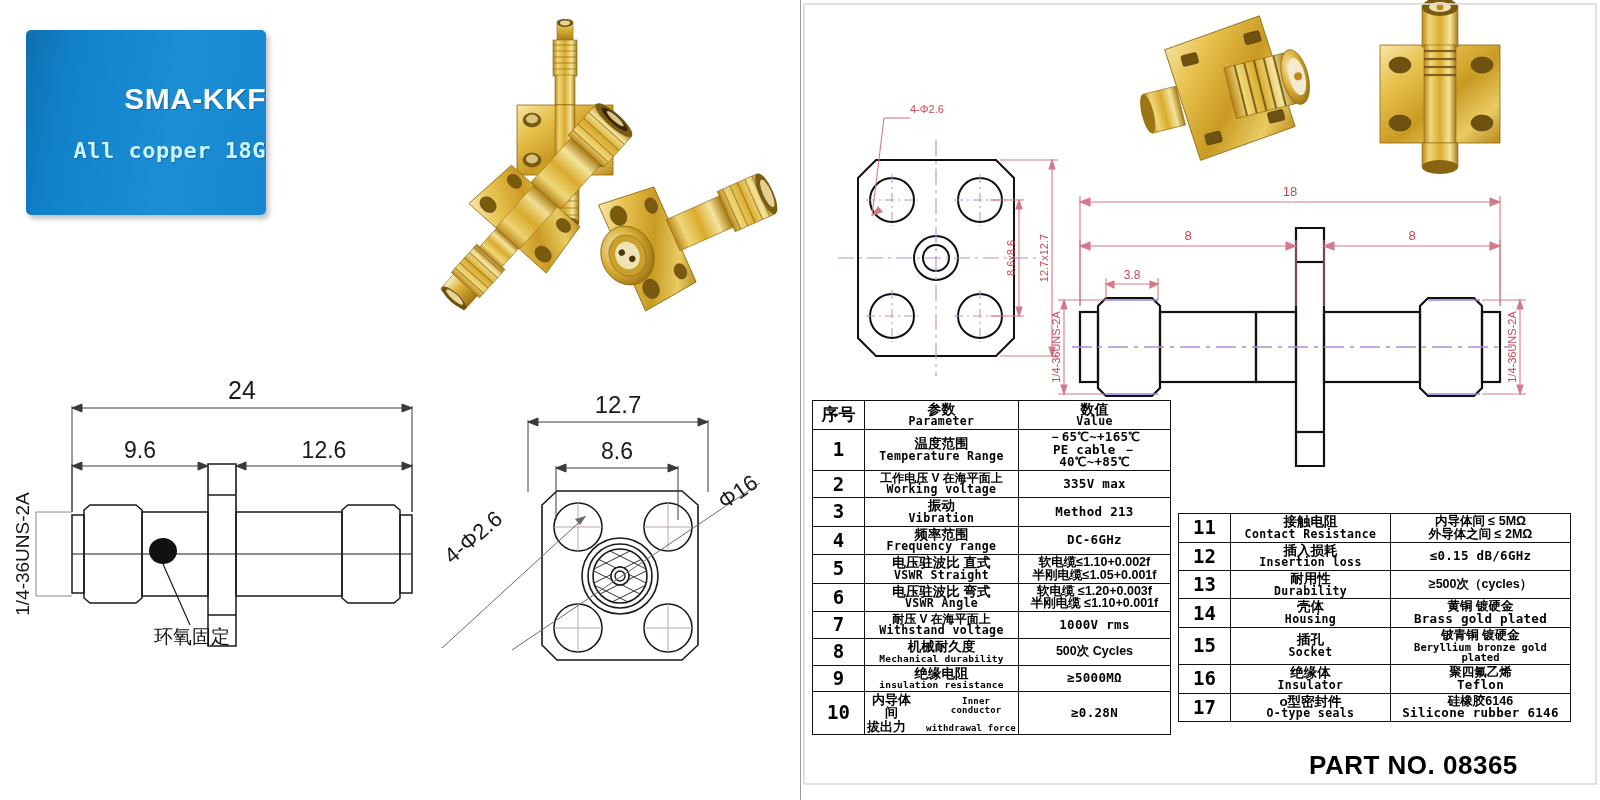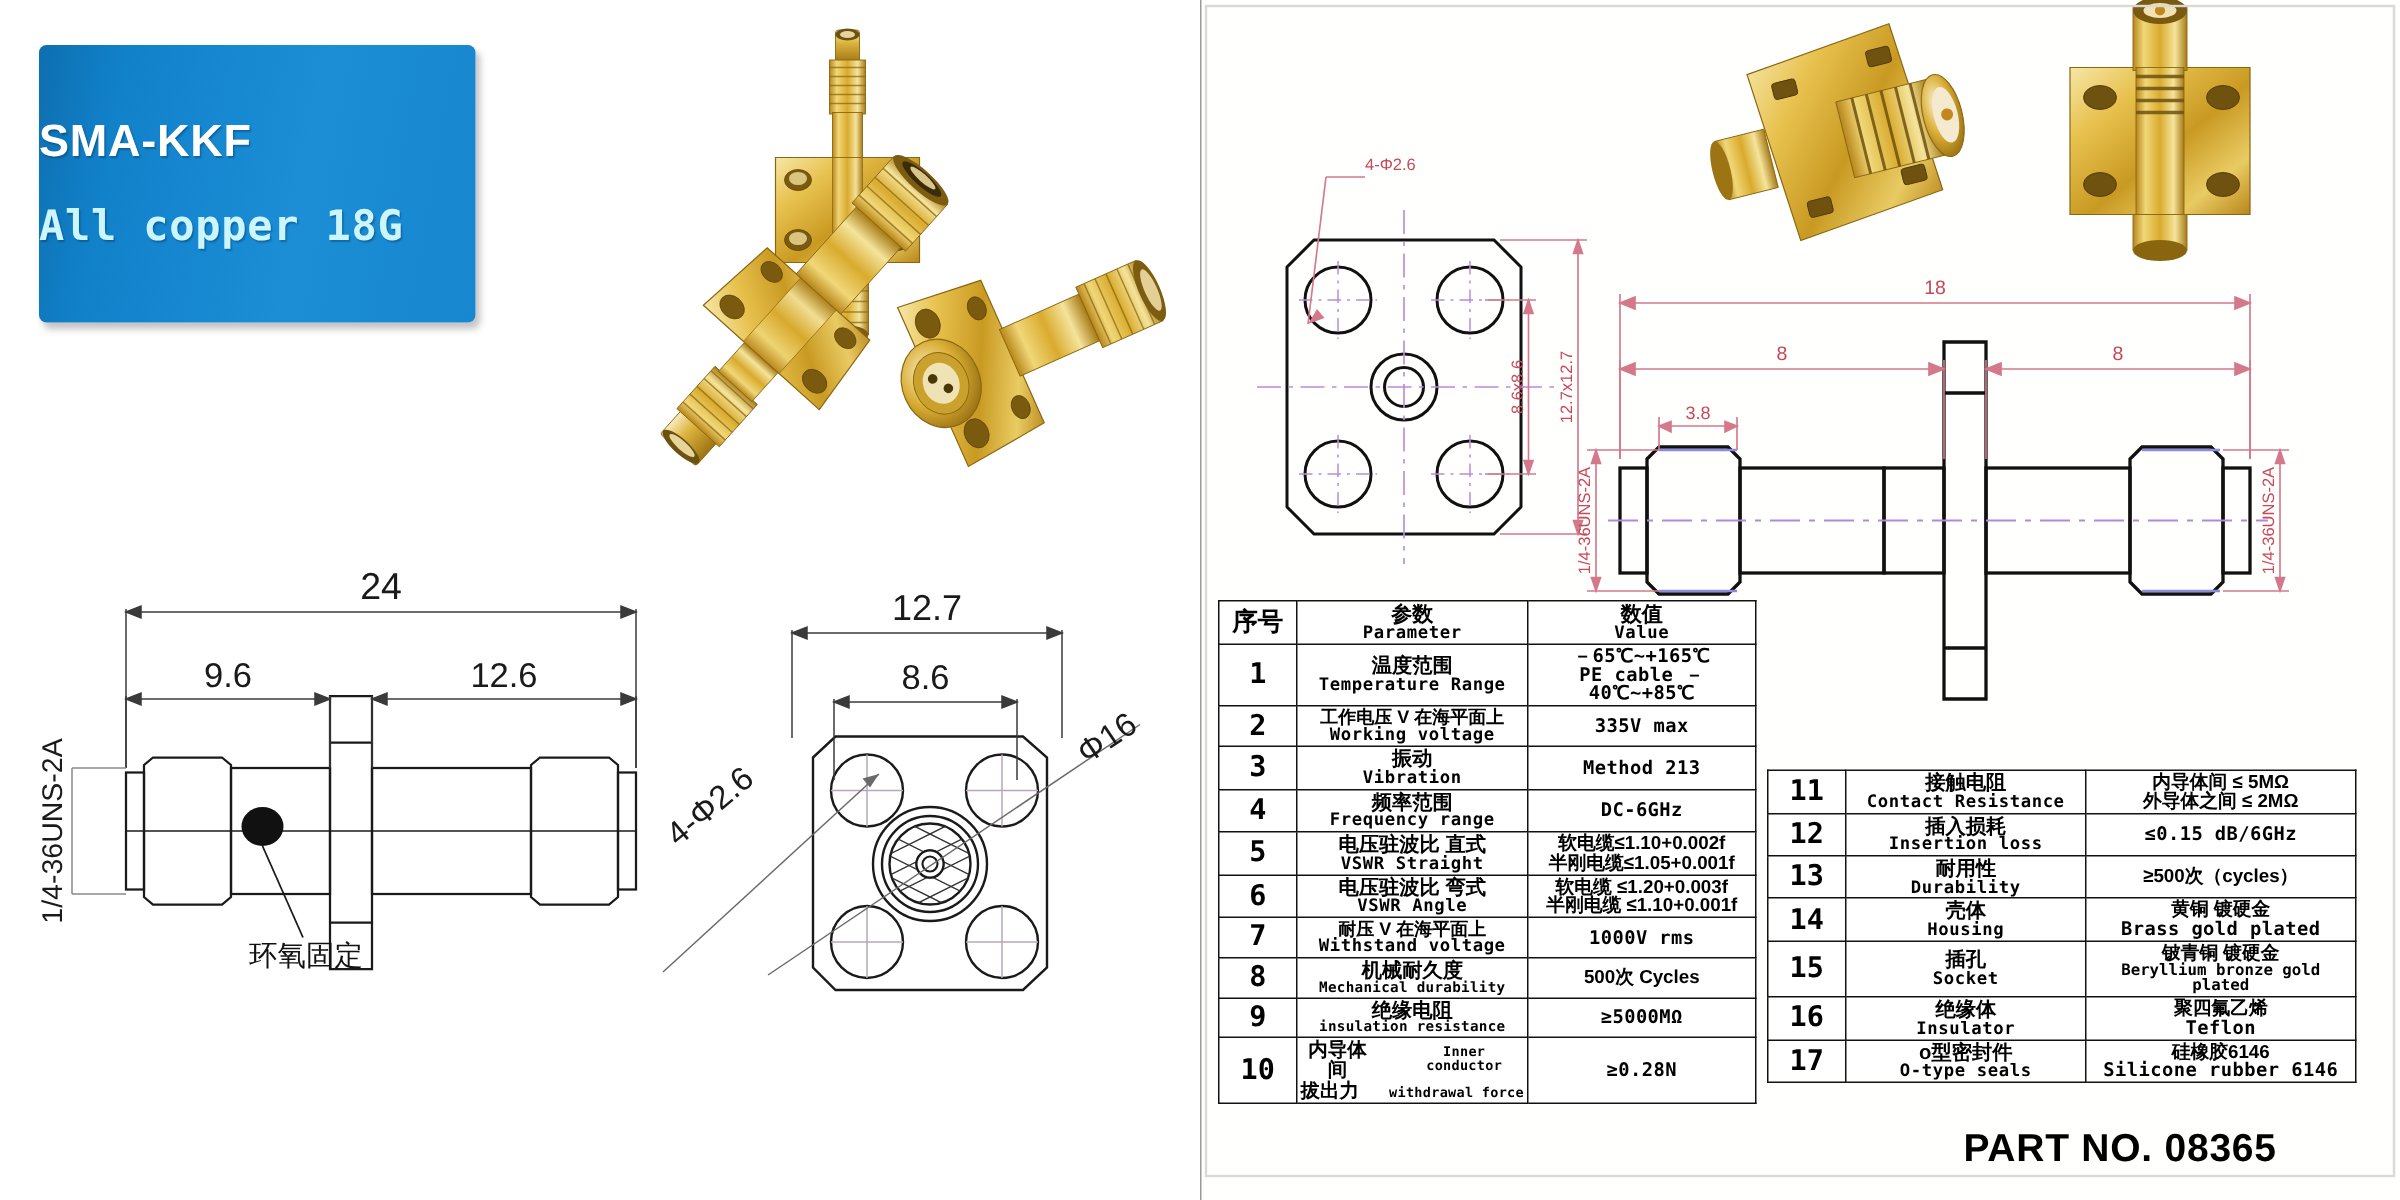--- a/index.html
+++ b/index.html
@@ -12,29 +12,29 @@
   }
   .page{position:relative;width:1600px;height:800px;background:#fdfdfb;}
 
   
   .panel-left{position:absolute;left:0;top:0;width:800px;height:800px;background:#ffffff;}
   .panel-right{position:absolute;left:800px;top:0;width:800px;height:800px;background:#fffffe;}
   .divider{position:absolute;left:800px;top:0;width:1px;height:800px;background:#9a9a9a;}
 
   
   .badge{
-    position:absolute;left:26px;top:30px;width:291px;height:185px;
+    position:absolute;left:26px;top:30px;width:240px;height:185px;
     background:linear-gradient(100deg,#0e6fb0 0%,#1181ca 18%,#1b8ed6 60%,#1787cf 100%);
     border-radius:5px;
     box-shadow:3px 4px 5px rgba(120,120,120,.45);
-    display:flex;flex-direction:column;align-items:flex-start;justify-content:center;gap:22px;
+    display:flex;flex-direction:column;align-items:flex-end;justify-content:center;gap:22px;
   }
   .badge-l1{color:#ffffff;font-size:30px;font-weight:bold;letter-spacing:.5px;
     text-shadow:1px 1px 1px rgba(0,40,80,.35);}
-  .badge-l2{color:#ccf6ff;font-size:28px;font-weight:bold;letter-spacing:.5px;
+  .badge-l2{color:#ccf6ff;font-size:22px;font-weight:bold;letter-spacing:.5px;
     font-family:"DejaVu Sans Mono","Liberation Mono",monospace;
     text-shadow:1px 1px 1px rgba(0,40,80,.35);}
 
   
   .photo{position:absolute;}
   .photo svg{display:block;}
 
   
   .drw{position:absolute;}
   .drw svg{display:block;overflow:visible;}
@@ -281,21 +281,21 @@
             <line x1="-16" y1="-36" x2="16" y2="-36"></line>
         <line x1="-16" y1="-28" x2="16" y2="-28"></line>
             <line x1="-16" y1="-20" x2="16" y2="-20"></line>
       </g>
       <rect x="-18" y="48" width="36" height="24" fill="url(#gold2)" stroke="#8a6610" stroke-width="0.6"></rect>
       <ellipse cx="0" cy="72" rx="18" ry="7" fill="#8a6510"></ellipse>
     </g>
   </svg>
   </div>
 
-  <div class="drw" style="left:12px;top:360px;">
+  <div class="drw" style="left:0px;top:360px;">
   <svg width="420" height="330" viewBox="0 0 420 330">
     <g stroke="#1a1a1a" fill="none" stroke-width="1.5">
 
       <rect x="72" y="155" width="12" height="78"></rect>
       <path d="M84,150 L90,145 L136,145 L142,150 L142,238 L136,243 L90,243 L84,238 Z"></path>
       <rect x="142" y="152" width="66" height="84"></rect>
 
       <path d="M208,104 L236,104 L236,286 L208,286 Z"></path>
       <line x1="208" y1="135" x2="236" y2="135"></line>
       <line x1="208" y1="255" x2="236" y2="255"></line>

